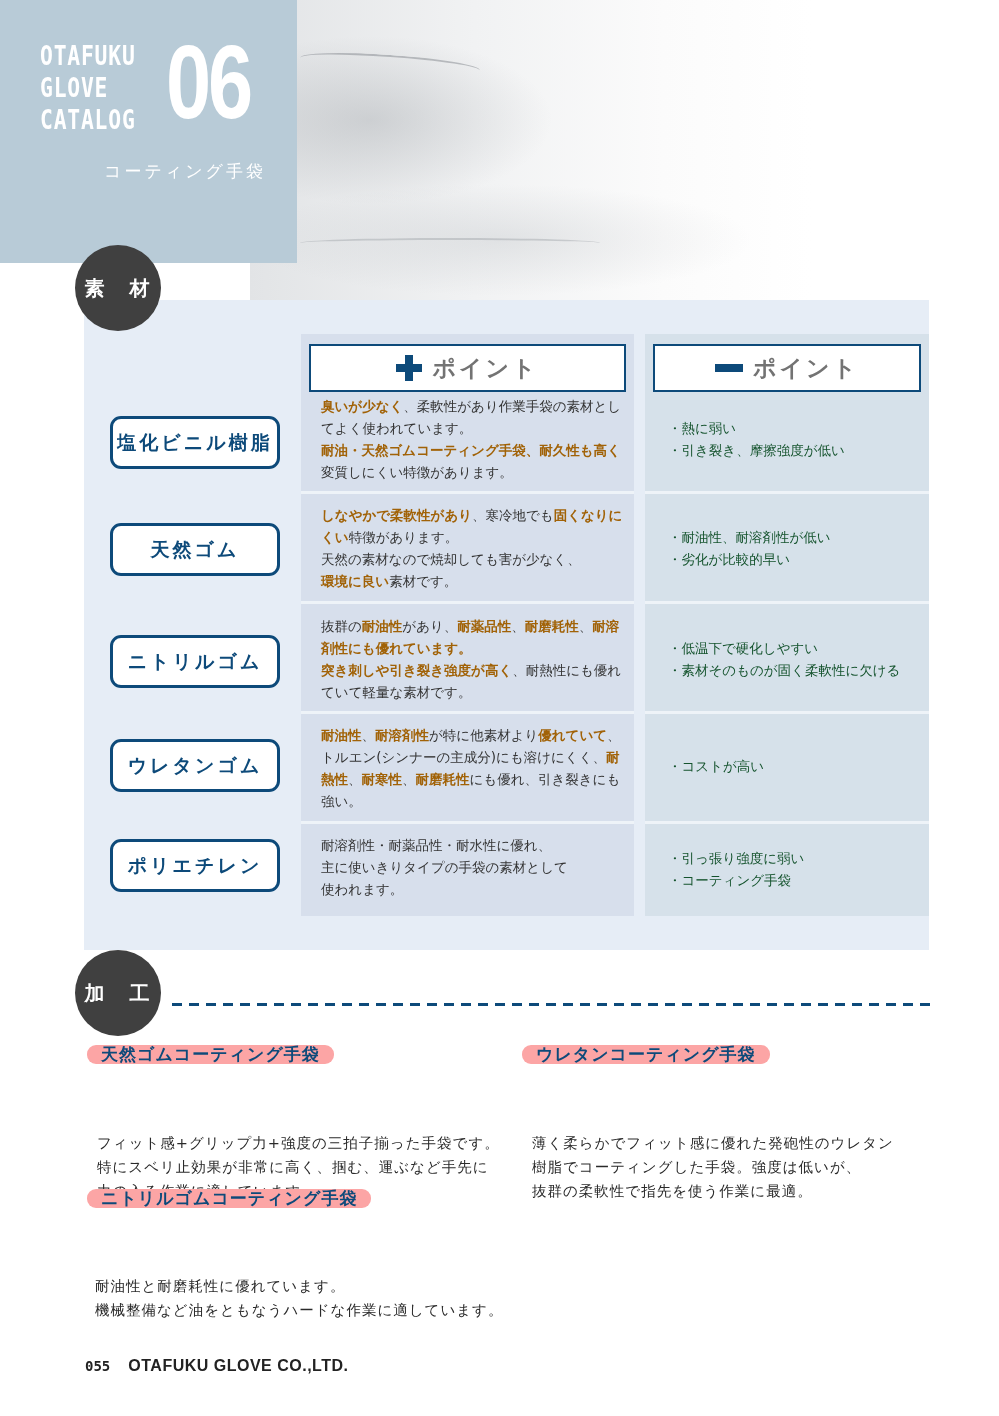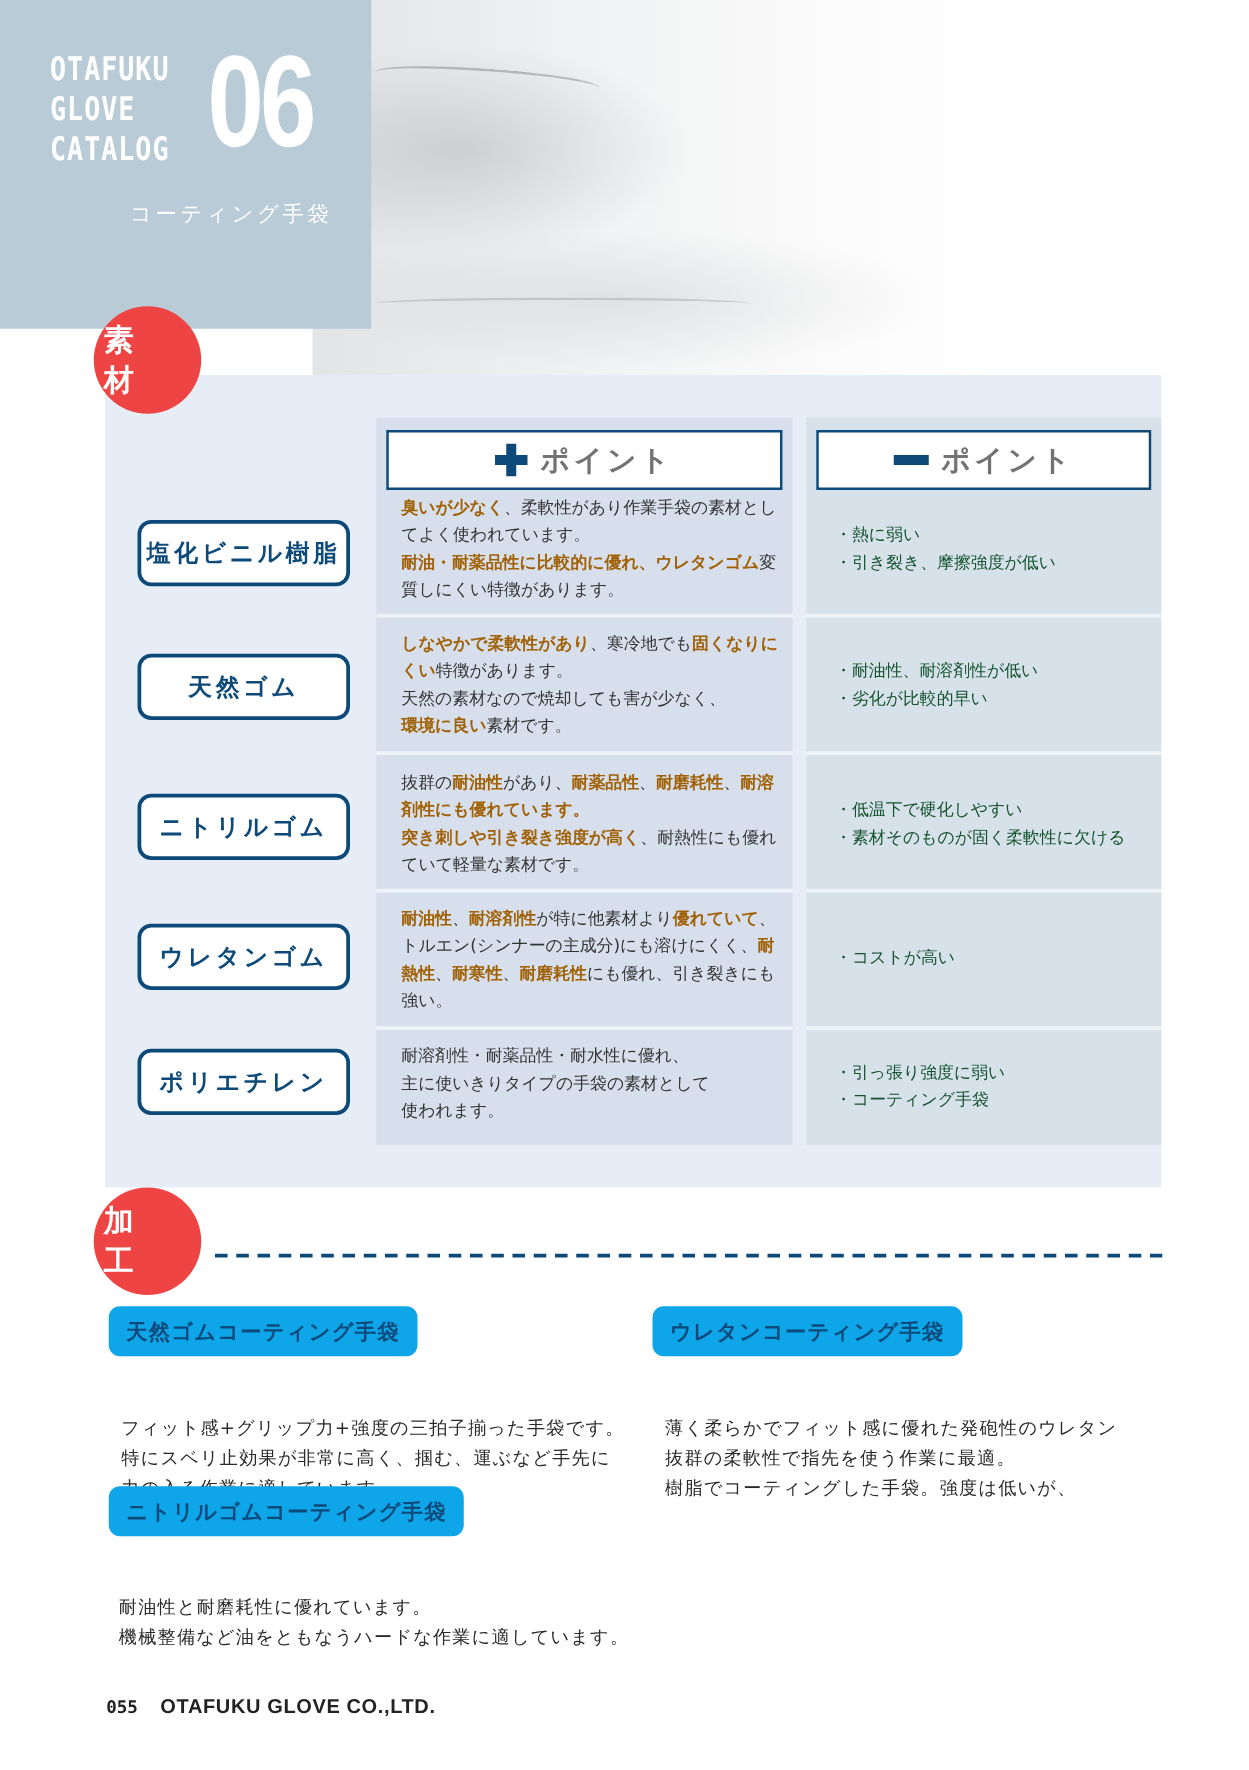--- a/index.html
+++ b/index.html
@@ -37,23 +37,23 @@
     transform: scaleX(0.78); transform-origin: left top;
   }
   .chapter-sub {
     position: absolute; left: 104px; top: 160px;
     font-size: 17px; color: #ffffff; letter-spacing: 3px;
   }
 
   
   .circle {
     position: absolute; width: 86px; height: 86px; border-radius: 50%;
-    background: #ef4444; color: #ffffff; font-weight: bold; font-size: 24px;
+    background: #404040; color: #ffffff; font-weight: bold; font-size: 20px;
     display: flex; align-items: center; justify-content: center; letter-spacing: 10px;
-    padding-left: 8px; z-index: 3;
+    padding-left: 8px; z-index: 3; font-family: Liberation Serif, serif;
   }
 
   
   .panel {
     position: absolute; left: 84px; top: 300px; width: 845px; height: 650px;
     background: #e6edf6;
   }
   .col-plus { position: absolute; left: 301px; top: 334px; width: 333px; height: 582px; background: #d7dfec; }
   .col-minus { position: absolute; left: 645px; top: 334px; width: 284px; height: 582px; background: #d6e1ea; }
 
@@ -89,21 +89,21 @@
     font-size: 13.5px; line-height: 22px; color: #14532d;
   }
 
   
   .dash-line {
     position: absolute; left: 172px; top: 1003px; width: 758px; height: 3px;
     background-image: linear-gradient(90deg, #0d4a7a 0, #0d4a7a 10px, transparent 10px, transparent 17px);
     background-size: 17px 3px;
   }
   .proc-tag {
-    position: absolute; height: 40px; padding: 0 14px; background: #0ea5e9; border-radius: 9px;
+    position: absolute; height: 19px; padding: 0 14px; background: #fca5a5; border-radius: 9px;
     display: flex; align-items: center; color: #0d4a7a; font-weight: bold; font-size: 17px;
     letter-spacing: 1px;
   }
   .proc-text {
     position: absolute; font-size: 14.5px; line-height: 24px; color: #2a2a2a; letter-spacing: 1px; margin-top: 46px;
   }
 
   .footer {
     position: absolute; left: 85px; top: 1357px; display: flex; align-items: center; gap: 18px;
     color: #222222;
@@ -156,21 +156,21 @@
   </div>
 
 <div class="mat-label" style="top:416px;">塩化ビニル樹脂</div>
 <div class="mat-label" style="top:523px;">天然ゴム</div>
 <div class="mat-label" style="top:635px;">ニトリルゴム</div>
 <div class="mat-label" style="top:739px;">ウレタンゴム</div>
 <div class="mat-label" style="top:839px;">ポリエチレン</div>
 
 <div class="plus-text" style="top:395px;">
     <div><span class="hl">臭いが少なく</span><span>、柔軟性があり作業手袋の素材としてよく使われています。</span></div>
-    <div><span class="hl">耐油・耐薬品性に比較的に優れ、ウレタンゴム</span><span>変質しにくい特徴があります。</span></div>
+    <div><span class="hl">耐油・天然ゴムコーティング手袋、耐久性も高く</span><span>変質しにくい特徴があります。</span></div>
   </div>
 <div class="plus-text" style="top:504px;">
     <div><span class="hl">しなやかで柔軟性があり</span><span>、寒冷地でも</span><span class="hl">固くなりにくい</span><span>特徴があります。</span></div>
     <div><span>天然の素材なので焼却しても害が少なく、</span></div>
     <div><span class="hl">環境に良い</span><span>素材です。</span></div>
   </div>
 <div class="plus-text" style="top:615px;">
     <div><span>抜群の</span><span class="hl">耐油性</span><span>があり、</span><span class="hl">耐薬品性</span><span>、</span><span class="hl">耐磨耗性</span><span>、</span><span class="hl">耐溶剤性にも優れています。</span></div>
     <div><span class="hl">突き刺しや引き裂き強度が高く</span><span>、耐熱性にも優れていて軽量な素材です。</span></div>
   </div>
@@ -209,22 +209,22 @@
 <div class="proc-tag" style="left:87px; top:1045px;">天然ゴムコーティング手袋</div>
 <div class="proc-text" style="left:97px; top:1085px;">
   <div>フィット感+グリップ力+強度の三拍子揃った手袋です。</div>
   <div>特にスベリ止効果が非常に高く、掴む、運ぶなど手先に</div>
   <div>力の入る作業に適しています。</div>
 </div>
 
 <div class="proc-tag" style="left:522px; top:1045px;">ウレタンコーティング手袋</div>
 <div class="proc-text" style="left:532px; top:1085px;">
   <div>薄く柔らかでフィット感に優れた発砲性のウレタン</div>
+  <div>樹脂でコーティングした手袋。強度は低いが、</div>
   <div>抜群の柔軟性で指先を使う作業に最適。</div>
-  <div>樹脂でコーティングした手袋。強度は低いが、</div>
 </div>
 
 <div class="proc-tag" style="left:87px; top:1189px;">ニトリルゴムコーティング手袋</div>
 <div class="proc-text" style="left:95px; top:1228px;">
   <div>耐油性と耐磨耗性に優れています。</div>
   <div>機械整備など油をともなうハードな作業に適しています。</div>
 </div>
 
 <div class="footer">
   <span class="pg">055</span>

